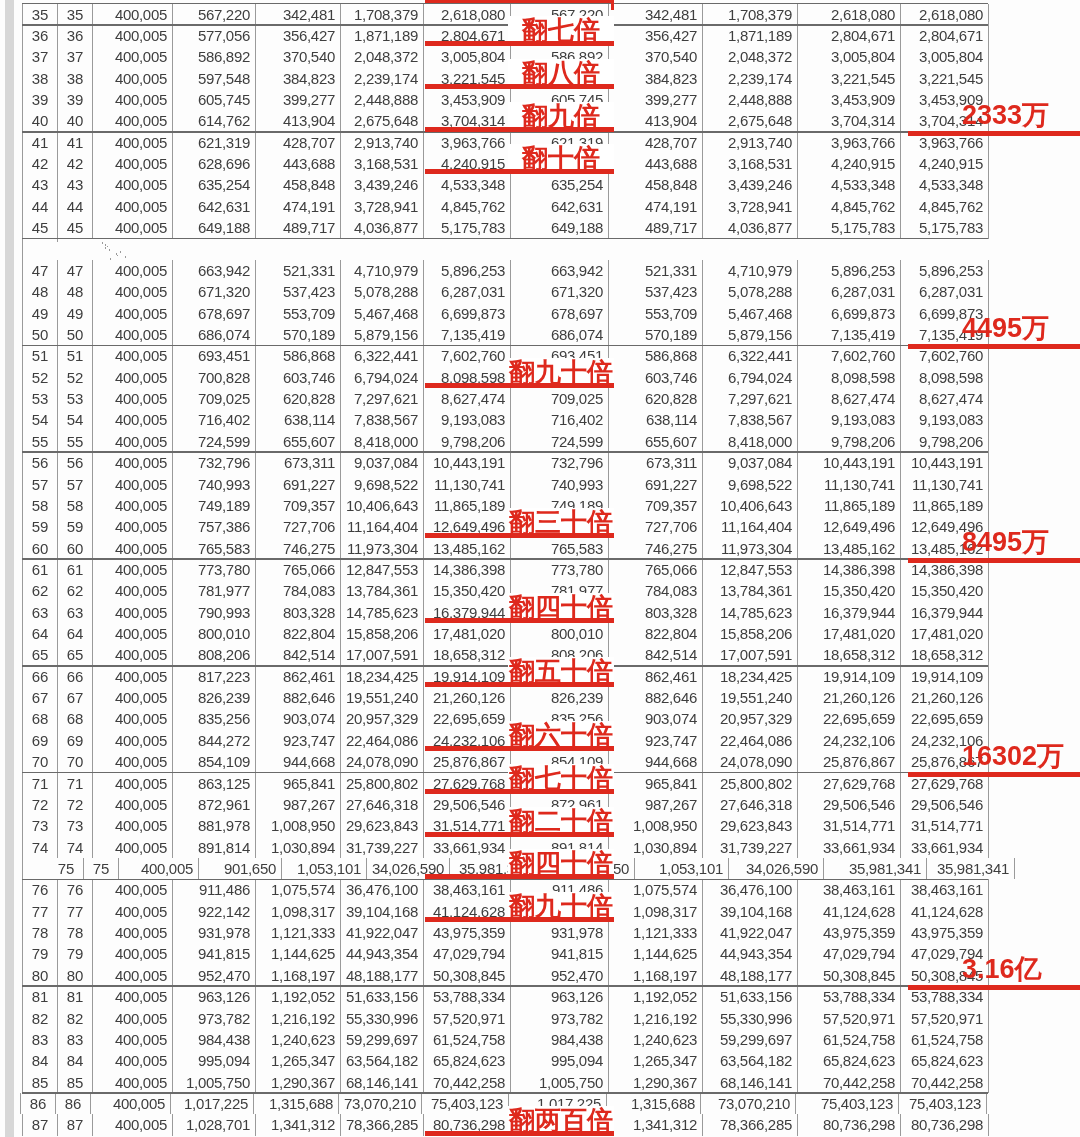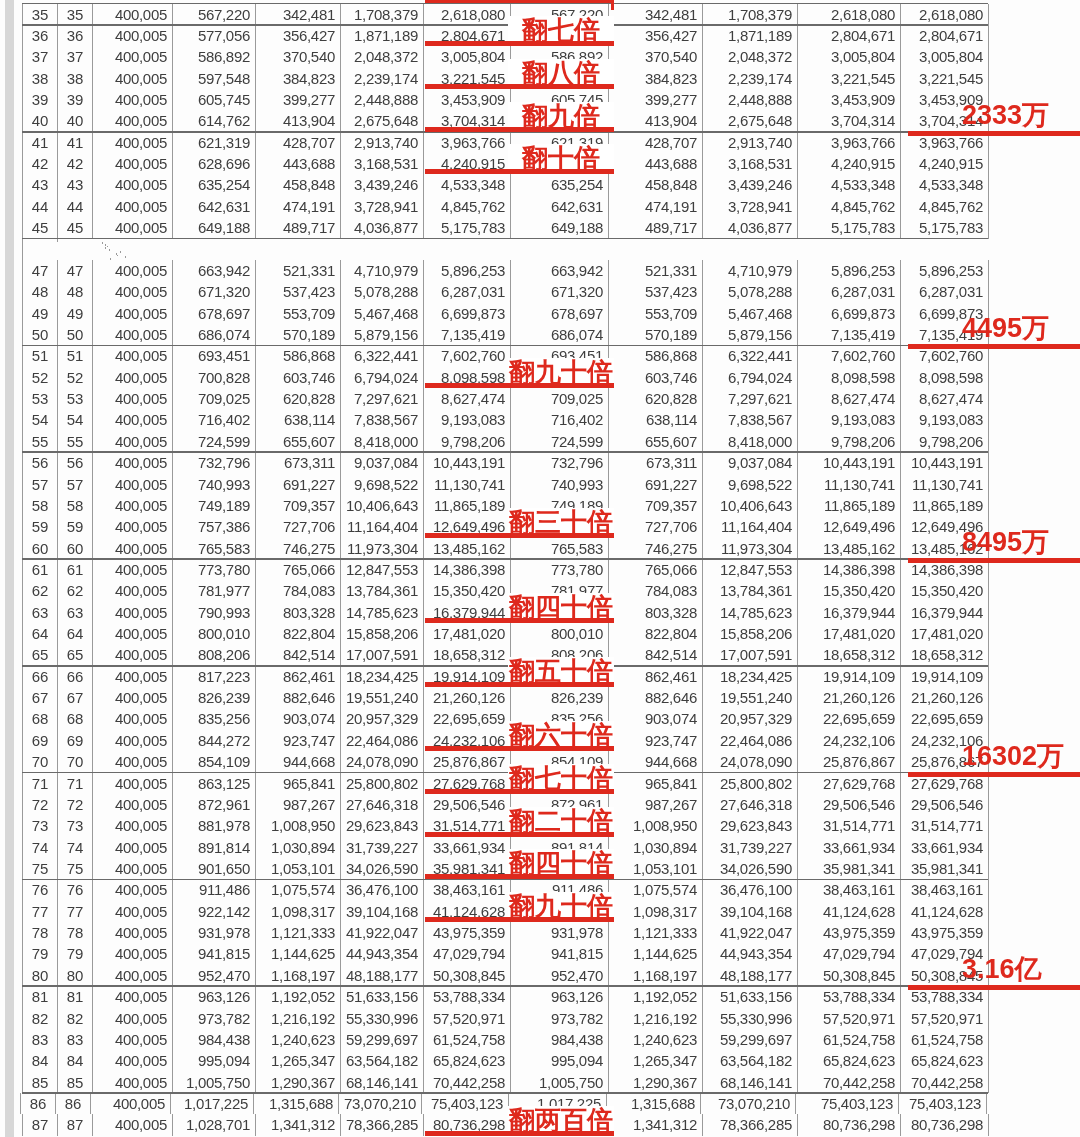--- a/index.html
+++ b/index.html
@@ -591,21 +591,21 @@
         <span class="cell num" style="width: 83px;">891,814</span>
         <span class="cell num" style="width: 85px;">1,030,894</span>
         <span class="cell num" style="width: 83px;">31,739,227</span>
         <span class="cell num" style="width: 87px;">33,661,934</span>
         <span class="cell num" style="width: 98px;">891,814</span>
         <span class="cell num" style="width: 94px;">1,030,894</span>
         <span class="cell num" style="width: 95px;">31,739,227</span>
         <span class="cell num" style="width: 103px;">33,661,934</span>
         <span class="cell num" style="width: 88px;">33,661,934</span>
       </div>
-      <div class="trow" style="left: 22px; top: 858px; height: 21.36px;">
+      <div class="trow" style="left: 22px; top: 858px; height: 21.36px; padding-left: 26px;">
         <span class="cell ctr" style="width: 35px;">75</span>
         <span class="cell ctr" style="width: 35px;">75</span>
         <span class="cell num" style="width: 80px;">400,005</span>
         <span class="cell num" style="width: 83px;">901,650</span>
         <span class="cell num" style="width: 85px;">1,053,101</span>
         <span class="cell num" style="width: 83px;">34,026,590</span>
         <span class="cell num" style="width: 87px;">35,981,341</span>
         <span class="cell num" style="width: 98px;">901,650</span>
         <span class="cell num" style="width: 94px;">1,053,101</span>
         <span class="cell num" style="width: 95px;">34,026,590</span>

